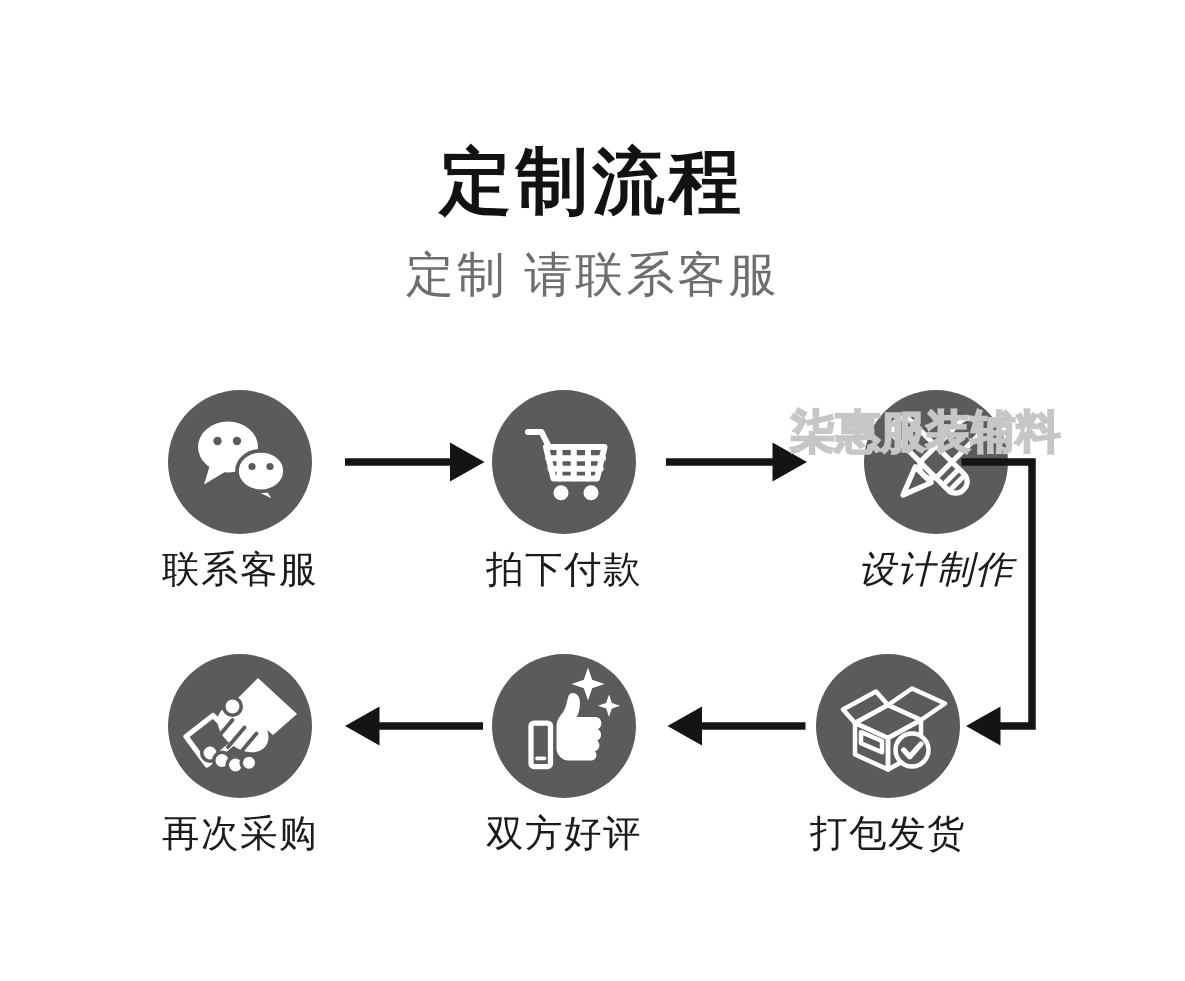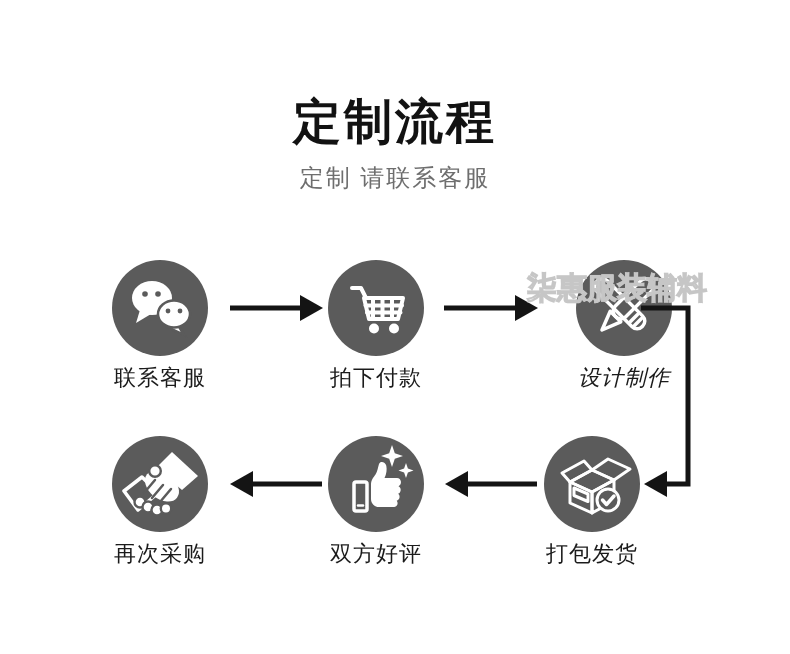--- a/index.html
+++ b/index.html
@@ -7,28 +7,28 @@
     position:relative;width:790px;height:654px;background:#ffffff;overflow:hidden;
     font-family:"Liberation Sans","DejaVu Sans",sans-serif;
   }
   .title{
     position:absolute;top:96px;left:0;width:790px;text-align:center;
     font-size:48px;font-weight:bold;letter-spacing:3px;color:var(--c-title,#121212);
     line-height:1.1;white-space:nowrap;
   }
   .subtitle{
     position:absolute;top:164px;left:0;width:790px;text-align:center;
-    font-size:24px;letter-spacing:2px;color:var(--c-subtitle,#6e6e6e);
+    font-size:32px;letter-spacing:2px;color:var(--c-subtitle,#6e6e6e);
     line-height:1.2;white-space:nowrap;
   }
   .step{position:absolute;width:96px;height:140px;}
   .circle-wrap{width:96px;height:96px;}
   .step-label{
     position:absolute;top:103px;left:50%;transform:translateX(-50%);
-    font-size:22px;letter-spacing:1px;color:var(--c-label,#1b1b1b);white-space:nowrap;
+    font-size:25px;letter-spacing:1px;color:var(--c-label,#1b1b1b);white-space:nowrap;
   }
   .arrow-layer{position:absolute;left:0;top:0;z-index:4;}
   .watermark{
     position:absolute;left:527px;top:268px;z-index:5;
     font-size:30px;font-weight:bold;letter-spacing:0px;white-space:nowrap;
     color:rgba(255,255,255,0.88);
     -webkit-text-stroke:1.2px var(--c-wm,#c6c6c6);
     text-shadow:0 0 1px var(--c-wm,#c6c6c6);
   }
 </style>

